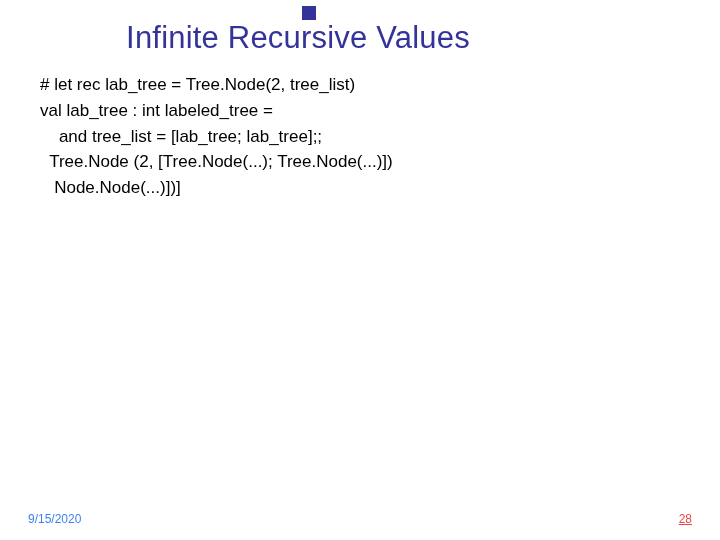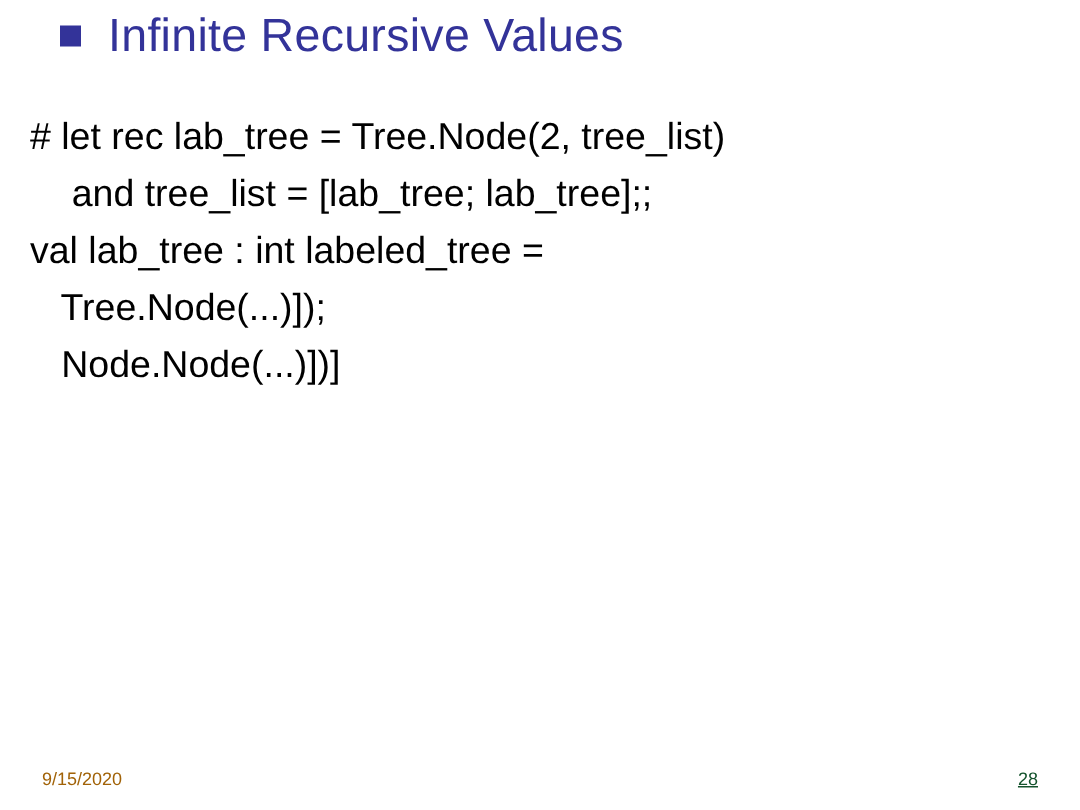--- a/index.html
+++ b/index.html
@@ -18,77 +18,78 @@
     position: relative;
     box-sizing: border-box;
   }
   .title-row {
     position: absolute;
     top: 6px;
     left: 0;
     width: 596px;
     display: flex;
     align-items: center;
+    flex-direction: column;
   }
   .title-bullet {
     width: 14px;
     height: 14px;
     background: #333399;
     margin-left: 40px;
     margin-right: 18px;
     flex: 0 0 auto;
   }
   .title-text {
     color: #333399;
     font-size: 31px;
     letter-spacing: 0.2px;
   }
   .body {
     position: absolute;
     top: 72px;
-    left: 20px;
+    left: 40px;
     width: 664px;
     color: #000000;
-    font-size: 25px;
+    font-size: 17px;
     line-height: 1.52;
   }
   .body .line {
     display: block;
     white-space: pre;
   }
   .footer-date {
     position: absolute;
     left: 28px;
     bottom: 14px;
     font-size: 12px;
-    color: #a16207;
+    color: #3b82f6;
   }
   .footer-page {
     position: absolute;
     right: 28px;
     bottom: 14px;
     font-size: 12px;
-    color: #14532d;
+    color: #ef4444;
     text-decoration: underline;
   }
 </style>
 </head>
 <body>
 
 <div class="slide">
 
   <div class="title-row">
     <div class="title-bullet"></div>
     <div class="title-text">Infinite Recursive Values</div>
   </div>
 
   <div class="body">
     <span class="line"># let rec lab_tree = Tree.Node(2, tree_list)</span>
+    <span class="line">val lab_tree : int labeled_tree =</span>
     <span class="line">    and tree_list = [lab_tree; lab_tree];;</span>
-    <span class="line">val lab_tree : int labeled_tree =</span>
-    <span class="line">   Tree.Node(...)]);</span>
+    <span class="line">  Tree.Node (2, [Tree.Node(...); Tree.Node(...)])</span>
     <span class="line">   Node.Node(...)])]</span>
   </div>
 
   <div class="footer-date">9/15/2020</div>
   <div class="footer-page">28</div>
 
 </div>
 
 </body></html>

